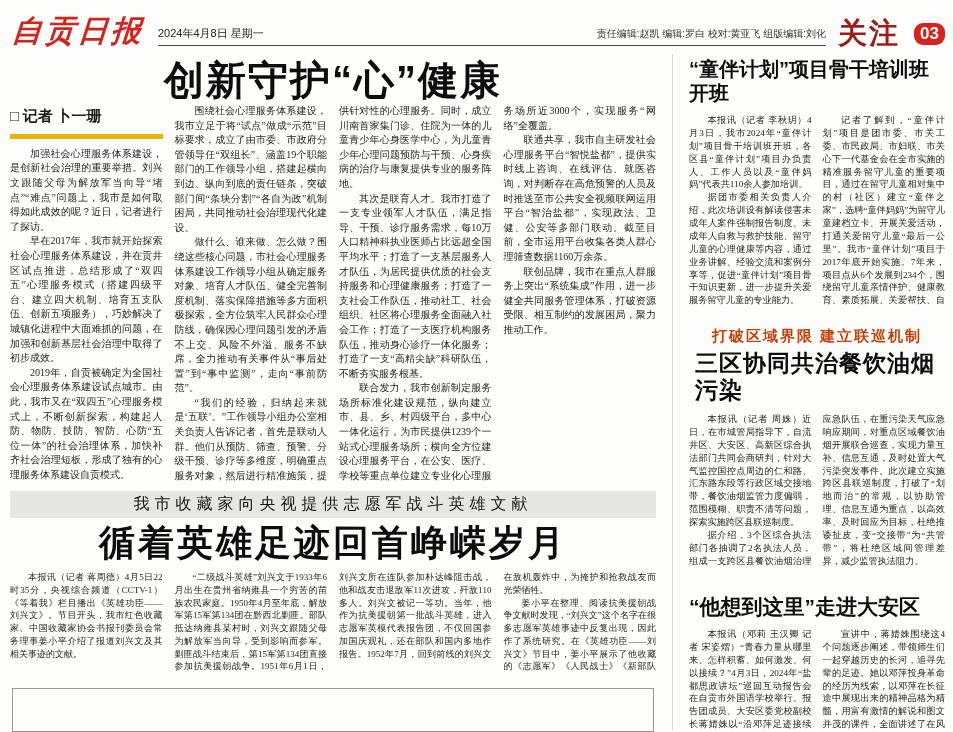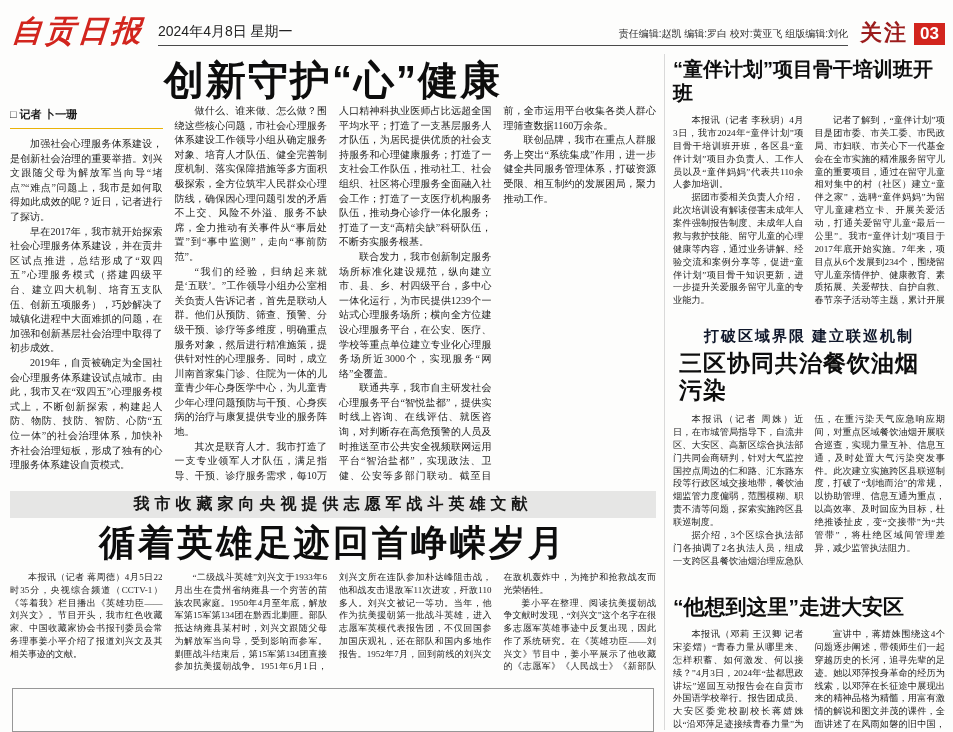--- a/index.html
+++ b/index.html
@@ -17,78 +17,78 @@
   header{display:flex;align-items:flex-end;height:38px;}
   .masthead{
     font-family:"Liberation Serif","DejaVu Serif",serif;
     font-style:italic;font-weight:900;
     font-size:30px;line-height:30px;
     color:#d2251e;letter-spacing:3px;
     padding:0 14px 0 2px;white-space:nowrap;
     transform:skewX(-4deg);
   }
   .head-mid{flex:1;display:flex;align-items:flex-end;border-bottom:1px solid #4a4a4a;padding-bottom:4px;min-width:0;}
-  .issue-date{font-size:14px;color:#222;font-family:"Liberation Sans","DejaVu Sans",sans-serif;margin-top:44px;}
+  .issue-date{font-size:11px;color:#222;font-family:"Liberation Sans","DejaVu Sans",sans-serif;margin-top:44px;}
   .editors{font-size:10px;color:#333;margin-left:auto;font-family:"Liberation Sans","DejaVu Sans",sans-serif;white-space:nowrap;}
   .section-label{
     font-family:"Liberation Sans","DejaVu Sans",sans-serif;
-    font-size:22px;font-weight:900;color:#9b1c1c;
-    margin:0 6px 0 12px;line-height:26px;letter-spacing:2px;white-space:nowrap;text-align:center;
+    font-size:29px;font-weight:900;color:#9b1c1c;
+    margin:0 14px 0 12px;line-height:26px;letter-spacing:2px;white-space:nowrap;text-align:center;
   }
   .page-badge{
     background:#d2251e;color:#fff;
     font-family:"Liberation Sans","DejaVu Sans",sans-serif;
     font-size:17px;font-weight:700;
-    padding:2px 6px;margin-bottom:1px;line-height:18px;
+    padding:2px 6px;margin-bottom:1px;line-height:18px;border-radius:9px;
   }
   
-  main{display:flex;margin-top:4px;height:680px;}
+  main{display:flex;margin-top:4px;height:680px;gap:8px;}
   .left-section{width:646px;flex:0 0 auto;}
   .v-divider{width:1px;background:#d9d9d9;margin:4px 8px 0 8px;flex:0 0 auto;}
   .right-section{flex:1;min-width:0;}
   p{margin:0;text-indent:2em;}
   .body-cols{text-align:justify;overflow:hidden;}
   
   .main-headline{
     text-align:center;font-family:"Liberation Sans","DejaVu Sans",sans-serif;
     font-size:40px;font-weight:900;letter-spacing:2px;color:#0d0d0d;
     margin:8px 0 2px;line-height:44px;
   }
   .main-subtitle{
     text-align:center;font-family:"Liberation Sans","DejaVu Sans",sans-serif;
     font-size:19px;color:#242424;margin:2px 0 10px;line-height:22px;font-weight:400;
   }
   .main-body{column-count:4;column-gap:12px;column-fill:auto;height:380px;font-size:10px;line-height:1.46;}
   .byline{
-    font-size:11px;font-weight:700;text-indent:0;
-    border-bottom:1px solid #eab308;padding:2px 2px 6px 0;margin-bottom:8px;
+    font-size:15px;font-weight:700;text-indent:0;
+    border-bottom:5px solid #eab308;padding:2px 2px 6px 0;margin-bottom:8px;
   }
   
   .hero-kicker{
     background:#e6e6e5;text-align:center;
     font-family:"Liberation Sans","DejaVu Sans",sans-serif;
     font-size:16px;letter-spacing:5px;color:#151515;
-    padding:3px 14px;margin-top:7px;font-weight:bold;
+    padding:3px 14px;margin-top:7px;
   }
   .hero-headline{
     text-align:center;font-family:"Liberation Sans","DejaVu Sans",sans-serif;
     font-size:36px;font-weight:900;letter-spacing:3px;color:#0d0d0d;
     margin:5px 0 8px;line-height:40px;
   }
   .hero-body{column-count:4;column-gap:12px;column-fill:auto;height:108px;font-size:9px;line-height:1.42;}
   .bottom-box{border:1px solid #979797;height:42px;margin:9px 2px 0 2px;background:#fdfdfc;}
   
   .r-headline{
     text-align:left;font-family:"Liberation Sans","DejaVu Sans",sans-serif;
     font-weight:900;color:#0d0d0d;margin:0;
   }
   .a1-headline{font-size:20px;margin:7px 0 9px;line-height:24px;}
   .r-kicker{
     text-align:center;font-family:"Liberation Sans","DejaVu Sans",sans-serif;
-    font-size:15px;font-weight:700;letter-spacing:2px;color:#0f172a;margin-top:17px;
+    font-size:15px;font-weight:700;letter-spacing:2px;color:#c2410c;margin-top:17px;
   }
   .a2-headline{font-size:23px;margin:4px 6px 9px;line-height:27px;letter-spacing:1px;}
   .a3-headline{font-size:21px;margin:15px 0 9px;line-height:25px;}
   .r-body{column-count:2;column-gap:11px;column-fill:auto;font-size:9.2px;line-height:1.4;}
   .a1-body{height:196px;}
   .a2-body{height:166px;}
   .a3-body{height:158px;}
 </style>
 </head>
 <body>
@@ -110,20 +110,21 @@
     <section class="left-section">
 
       <article>
         <h1 class="main-headline">创新守护“心”健康</h1>
         <div class="main-body body-cols">
           <div class="byline">□ 记者 卜一珊</div>
           <div>
               <p>加强社会心理服务体系建设，是创新社会治理的重要举措。刘兴文跟随父母为解放军当向导“堵点”“难点”问题上，我市是如何取得如此成效的呢？近日，记者进行了探访。</p>
               <p>早在2017年，我市就开始探索社会心理服务体系建设，并在贡井区试点推进，总结形成了“双四五”心理服务模式（搭建四级平台、建立四大机制、培育五支队伍、创新五项服务），巧妙解决了城镇化进程中大面难抓的问题，在加强和创新基层社会治理中取得了初步成效。</p>
               <p>2019年，自贡被确定为全国社会心理服务体系建设试点城市。由此，我市又在“双四五”心理服务模式上，不断创新探索，构建起人防、物防、技防、智防、心防“五位一体”的社会治理体系，加快补齐社会治理短板，形成了独有的心理服务体系建设自贡模式。</p>
+              <p>围绕社会心理服务体系建设，我市立足于将“试点”做成“示范”目标要求，成立了由市委、市政府分管领导任“双组长”、涵盖19个职能部门的工作领导小组，搭建起横向到边、纵向到底的责任链条，突破部门间“条块分割”“各自为政”机制困局，共同推动社会治理现代化建设。</p>
               <p>做什么、谁来做、怎么做？围绕这些核心问题，市社会心理服务体系建设工作领导小组从确定服务对象、培育人才队伍、健全完善制度机制、落实保障措施等多方面积极探索，全方位筑牢人民群众心理防线，确保因心理问题引发的矛盾不上交、风险不外溢、服务不缺席，全力推动有关事件从“事后处置”到“事中监测”，走向“事前防范”。</p>
               <p>“我们的经验，归纳起来就是‘五联’。”工作领导小组办公室相关负责人告诉记者，首先是联动人群。他们从预防、筛查、预警、分级干预、诊疗等多维度，明确重点服务对象，然后进行精准施策，提供针对性的心理服务。同时，成立川南首家集门诊、住院为一体的儿童青少年心身医学中心，为儿童青少年心理问题预防与干预、心身疾病的治疗与康复提供专业的服务阵地。</p>
               <p>其次是联育人才。我市打造了一支专业领军人才队伍，满足指导、干预、诊疗服务需求，每10万人口精神科执业医师占比远超全国平均水平；打造了一支基层服务人才队伍，为居民提供优质的社会支持服务和心理健康服务；打造了一支社会工作队伍，推动社工、社会组织、社区将心理服务全面融入社会工作；打造了一支医疗机构服务队伍，推动身心诊疗一体化服务；打造了一支“高精尖缺”科研队伍，不断夯实服务根基。</p>
               <p>联合发力，我市创新制定服务场所标准化建设规范，纵向建立市、县、乡、村四级平台，多中心一体化运行，为市民提供1239个一站式心理服务场所；横向全方位建设心理服务平台，在公安、医疗、学校等重点单位建立专业化心理服务场所近3000个，实现服务“网络”全覆盖。</p>
               <p>联通共享，我市自主研发社会心理服务平台“智悦盐都”，提供实时线上咨询、在线评估、就医咨询，对判断存在高危预警的人员及时推送至市公共安全视频联网运用平台“智治盐都”，实现政法、卫健、公安等多部门联动。截至目前，全市运用平台收集各类人群心理筛查数据1160万余条。</p>
               <p>联创品牌，我市在重点人群服务上突出“系统集成”作用，进一步健全共同服务管理体系，打破资源受限、相互制约的发展困局，聚力推动工作。</p>
             </div>
         </div>
       </article>
 

